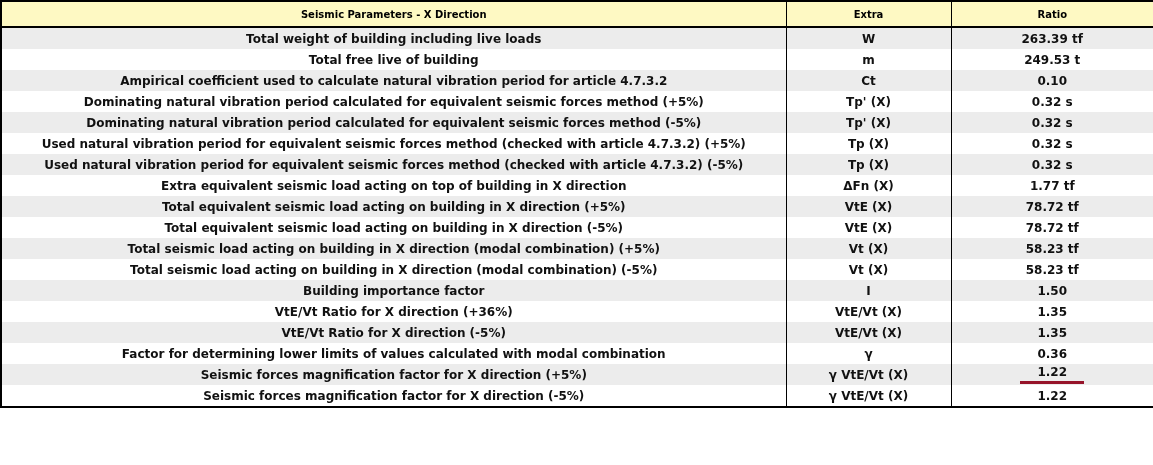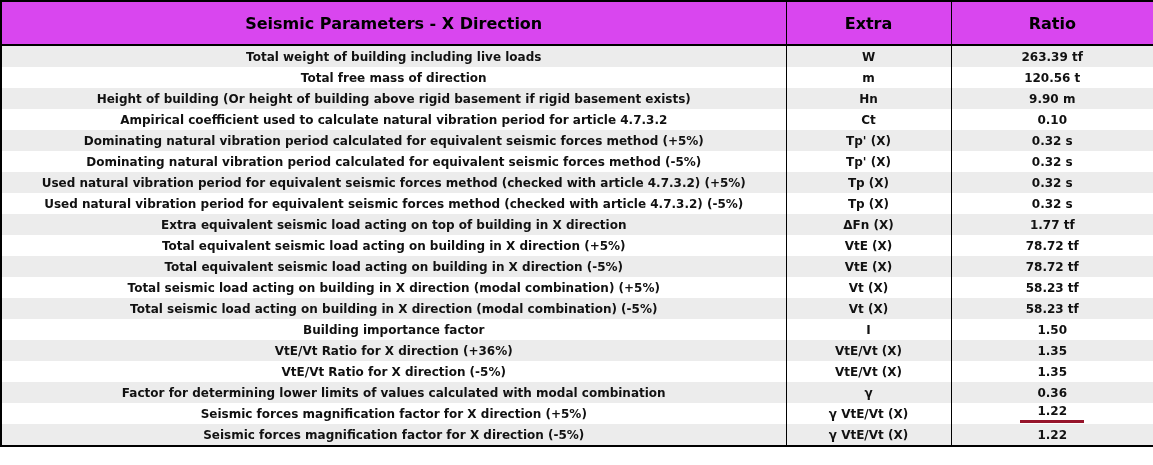--- a/index.html
+++ b/index.html
@@ -22,26 +22,26 @@
     color: #111111;
   }
   table.seismic {
     border: 2px solid #000000;
   }
   col.c-desc   { width: 785px; }
   col.c-symbol { width: 165px; }
   col.c-value  { width: 203px; }
 
   thead th {
-    background: #d946ef;
+    background: #fef9c3;
     font-weight: bold;
-    font-size: 16px;
+    font-size: 10px;
     color: #000000;
     height: 20px;
-    padding: 11px 4px;
+    padding: 2px 4px;
     text-align: center;
     border: 1px solid #000000;
     border-bottom: 2px solid #000000;
     white-space: nowrap;
     overflow: hidden;
   }
   tbody td {
     height: 21px;
     padding: 0 4px;
     text-align: center;
@@ -80,28 +80,23 @@
         <th>Ratio</th>
       </tr>
     </thead>
     <tbody>
         <tr>
           <td>Total weight of building including live loads</td>
           <td>W</td>
           <td>263.39 tf</td>
         </tr>
         <tr>
-          <td>Total free mass of direction</td>
+          <td>Total free live of building</td>
           <td>m</td>
-          <td>120.56 t</td>
-        </tr>
-        <tr>
-          <td>Height of building (Or height of building above rigid basement if rigid basement exists)</td>
-          <td>Hn</td>
-          <td>9.90 m</td>
+          <td>249.53 t</td>
         </tr>
         <tr>
           <td>Ampirical coefficient used to calculate natural vibration period for article 4.7.3.2</td>
           <td>Ct</td>
           <td>0.10</td>
         </tr>
         <tr>
           <td>Dominating natural vibration period calculated for equivalent seismic forces method (+5%)</td>
           <td>Tp' (X)</td>
           <td>0.32 s</td>

